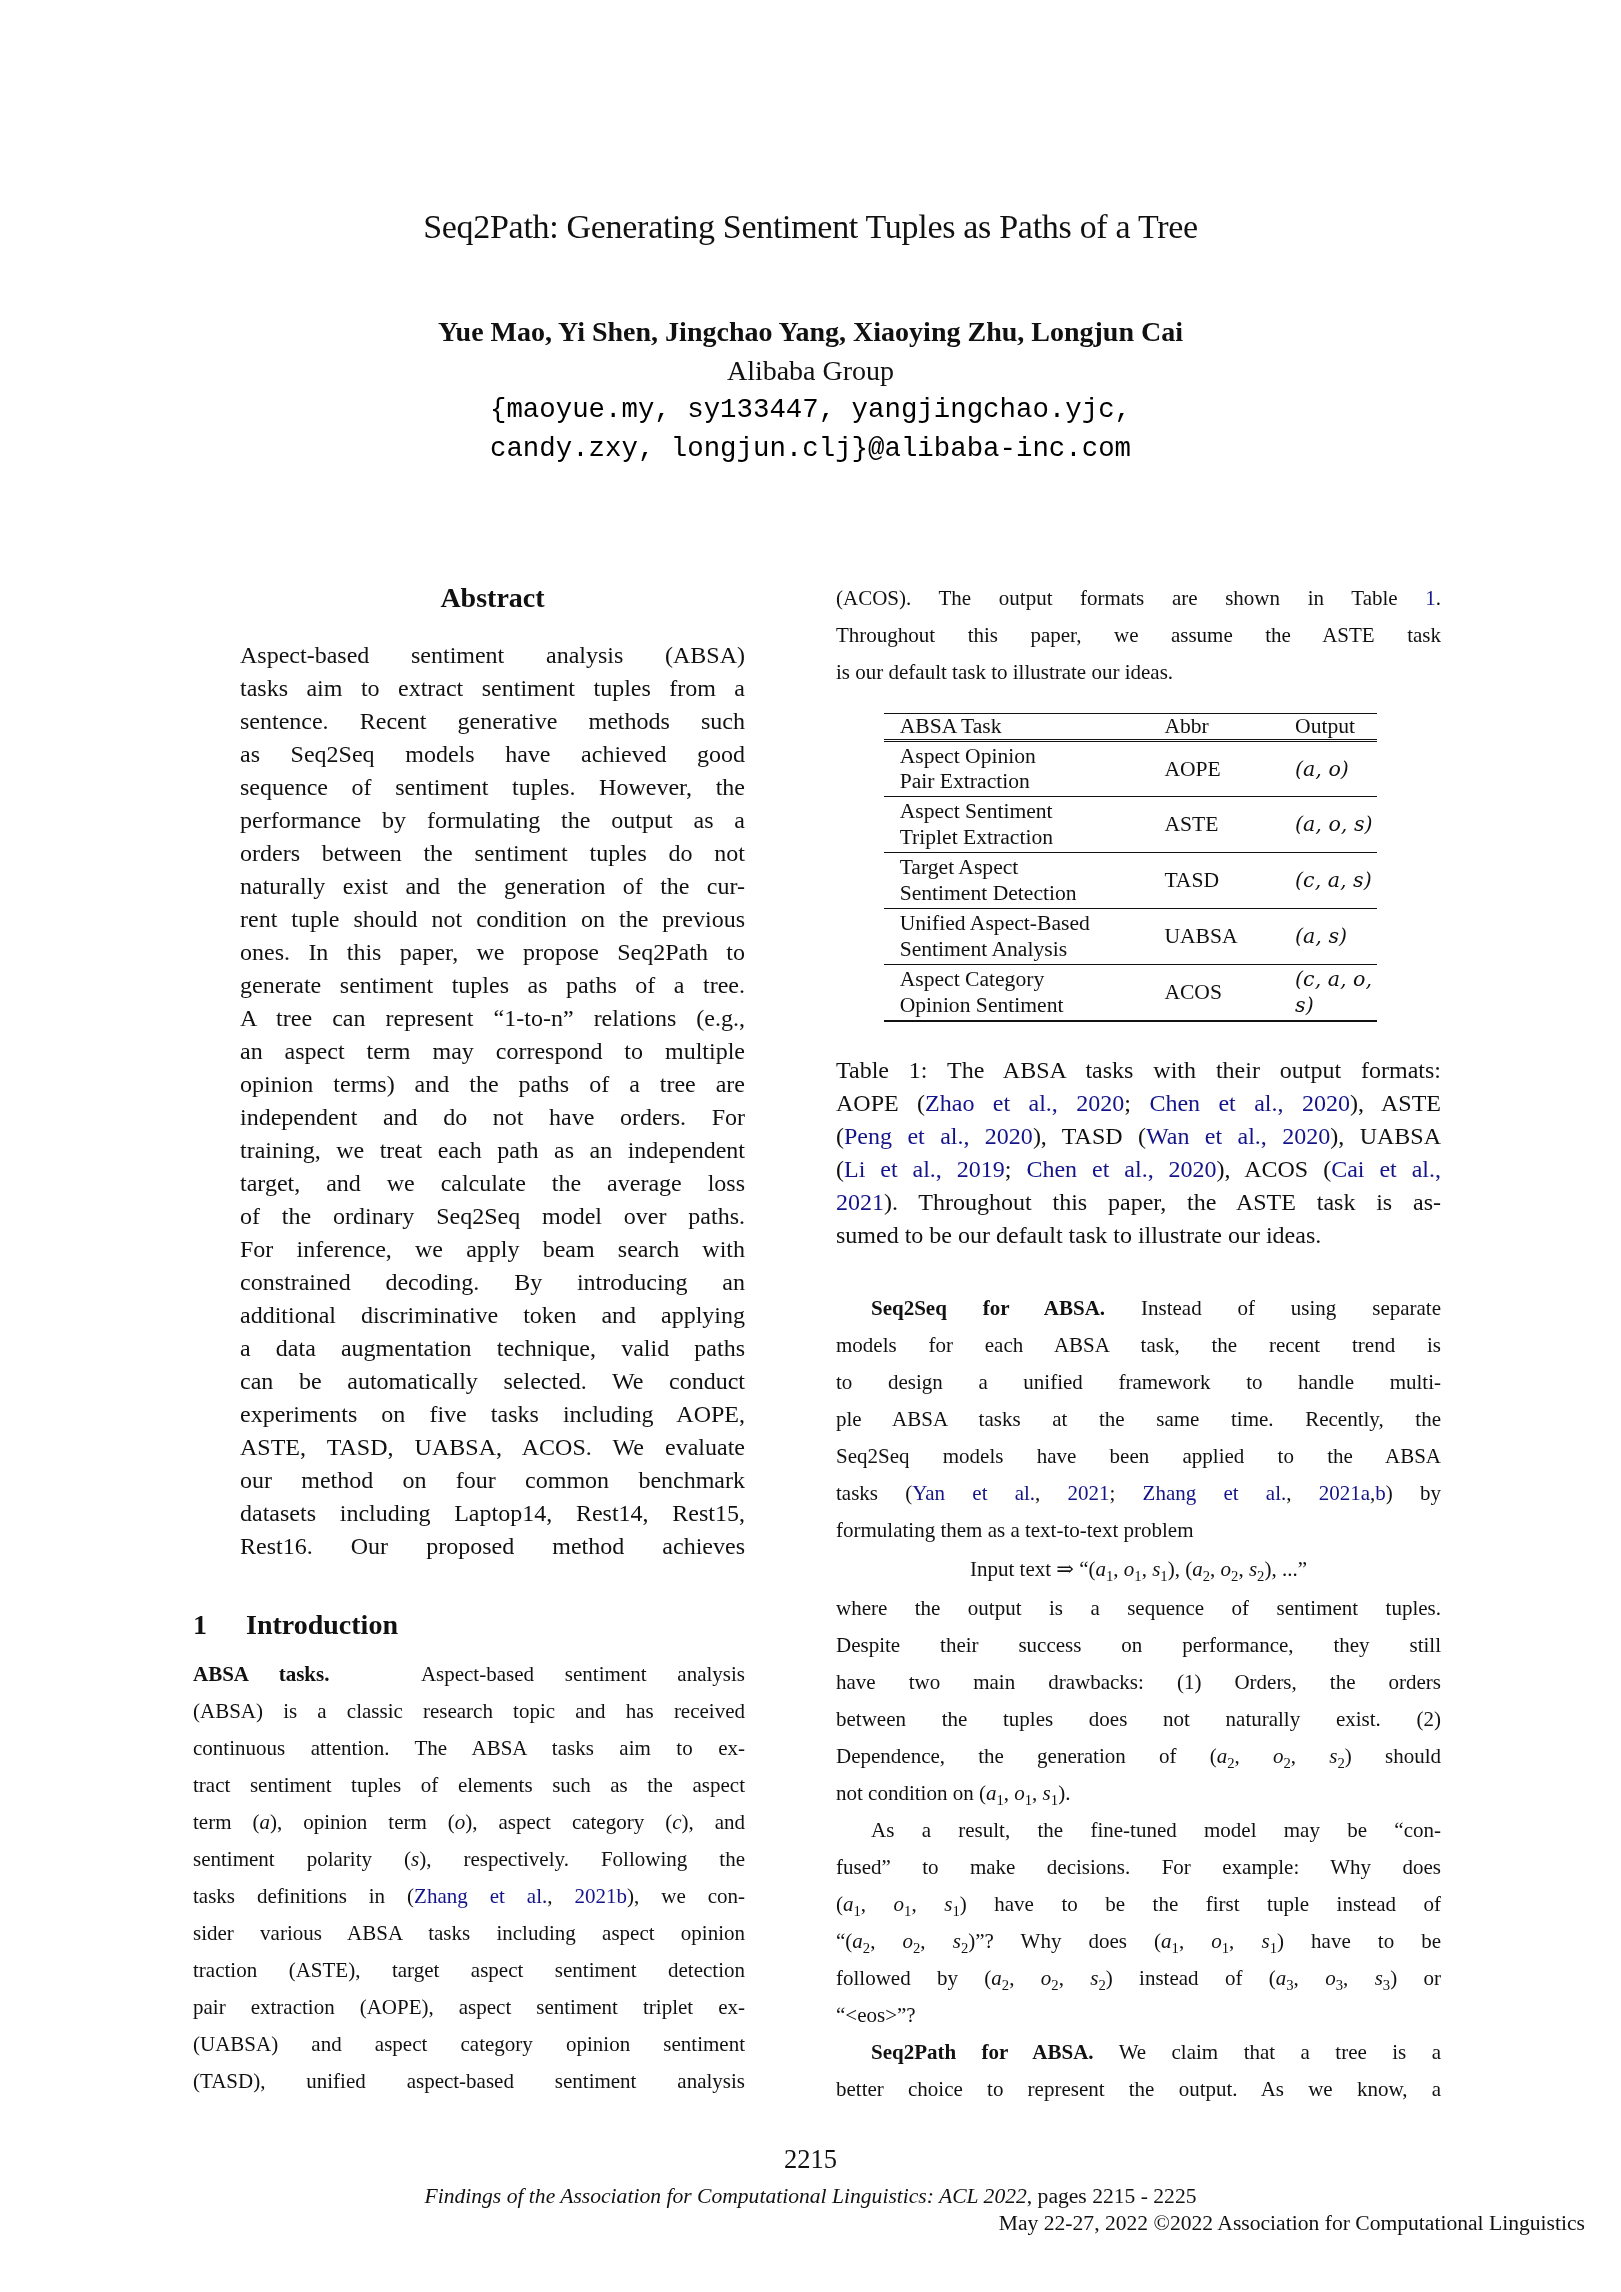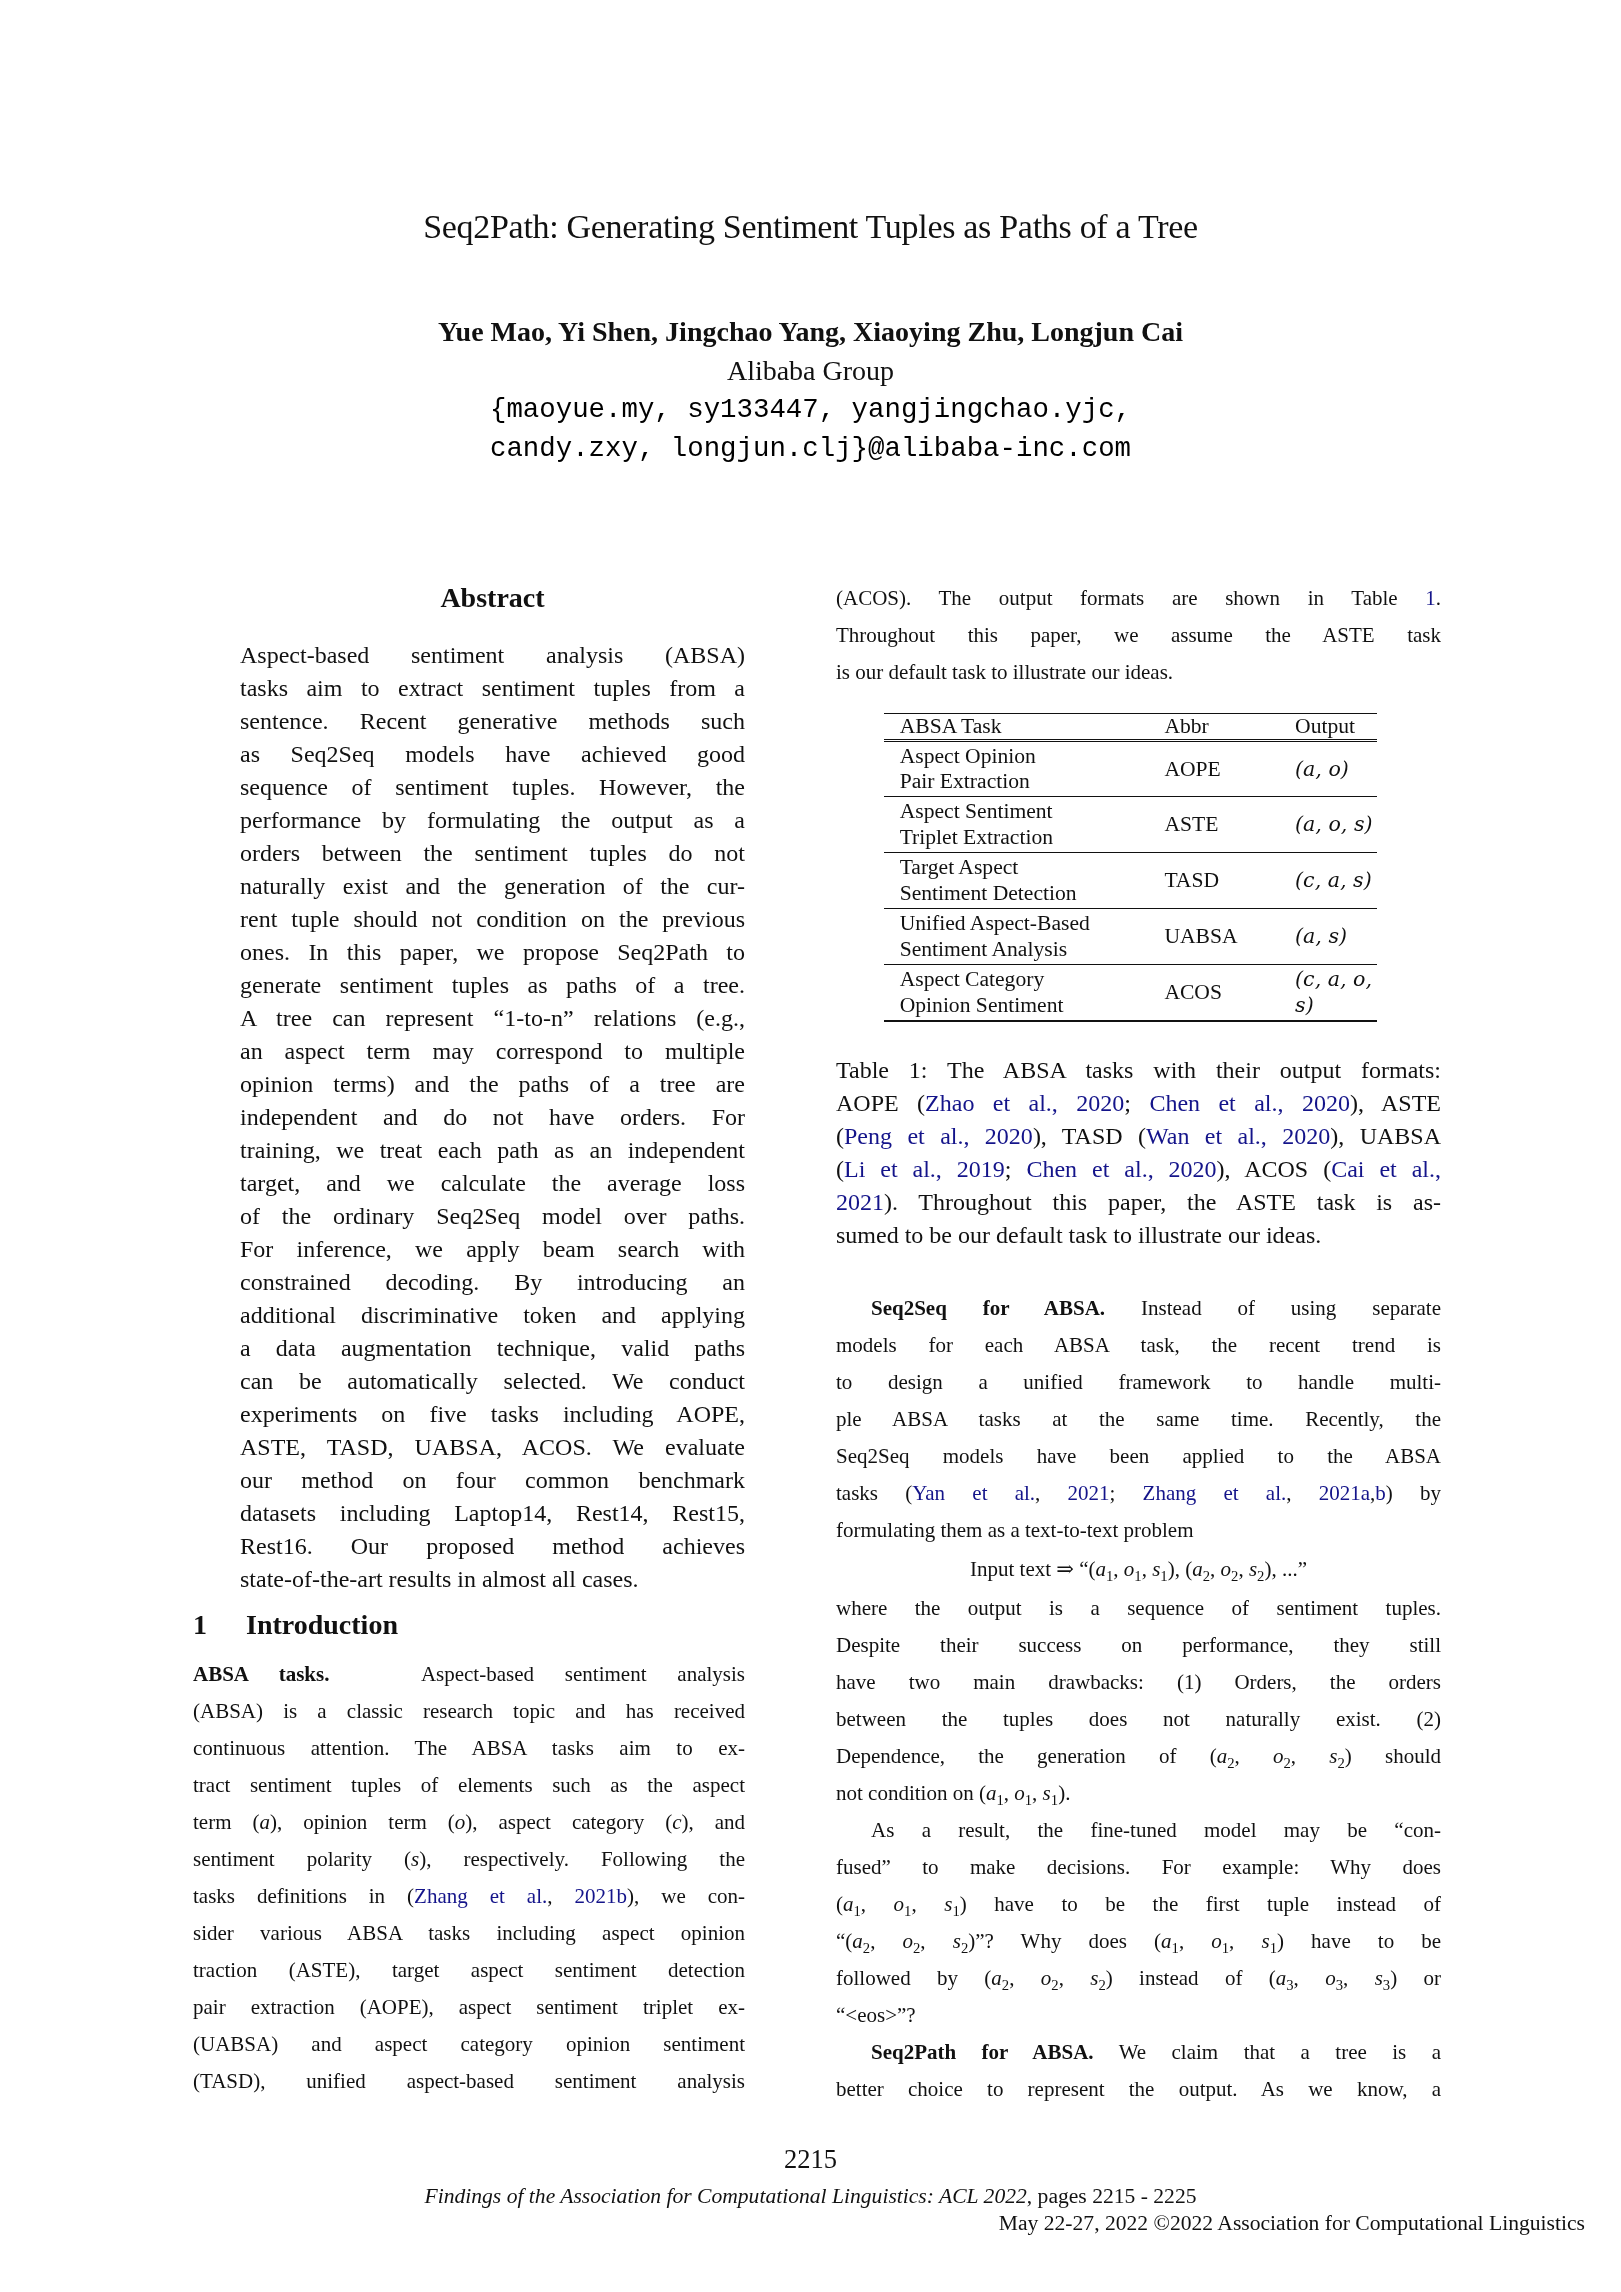--- a/index.html
+++ b/index.html
@@ -86,21 +86,20 @@
     <span class="line">For inference, we apply beam search with</span>
     <span class="line">constrained decoding.   By introducing an</span>
     <span class="line">additional discriminative token and applying</span>
     <span class="line">a data augmentation technique, valid paths</span>
     <span class="line">can be automatically selected.  We conduct</span>
     <span class="line">experiments on five tasks including AOPE,</span>
     <span class="line">ASTE, TASD, UABSA, ACOS. We evaluate</span>
     <span class="line">our method on four common benchmark</span>
     <span class="line">datasets including Laptop14, Rest14, Rest15,</span>
     <span class="line">Rest16.   Our proposed method achieves</span>
-    <span class="line last">state-of-the-art results in almost all cases.</span>
   </div>
 
 <div class="abs intro-heading">
   <span class="num">1</span><span>Introduction</span>
 </div>
 <div class="abs body-text intro-body">
   <span class="line"><b>ABSA tasks.</b>&nbsp;&nbsp; <span>Aspect-based sentiment analysis</span></span>
   <span class="line">(ABSA) is a classic research topic and has received</span>
   <span class="line">continuous attention. The ABSA tasks aim to ex-</span>
   <span class="line">tract sentiment tuples of elements such as the aspect</span>

